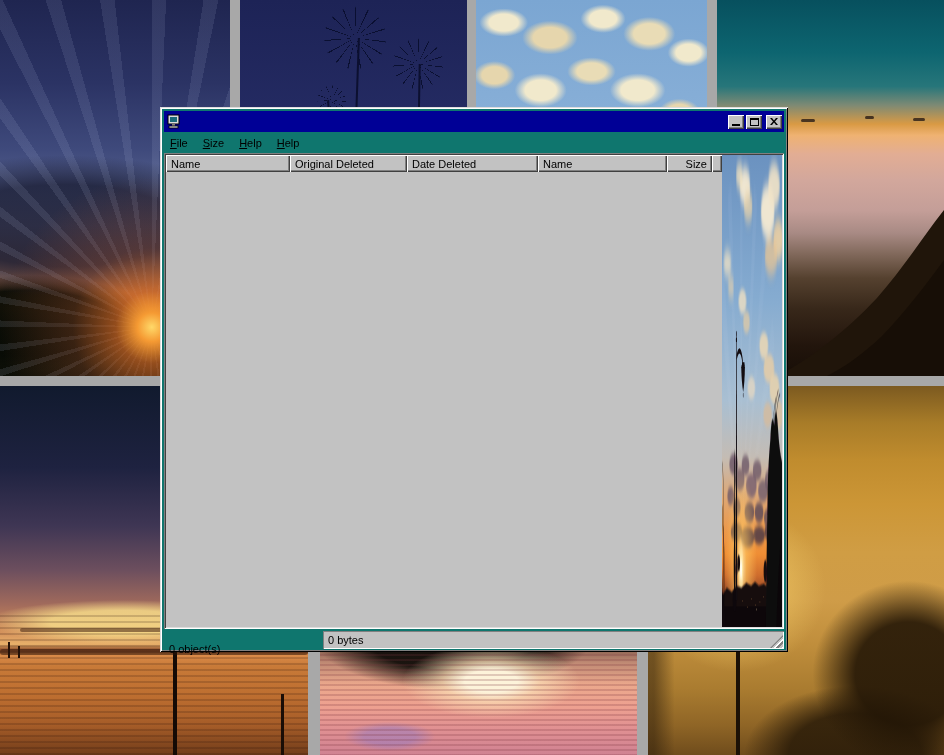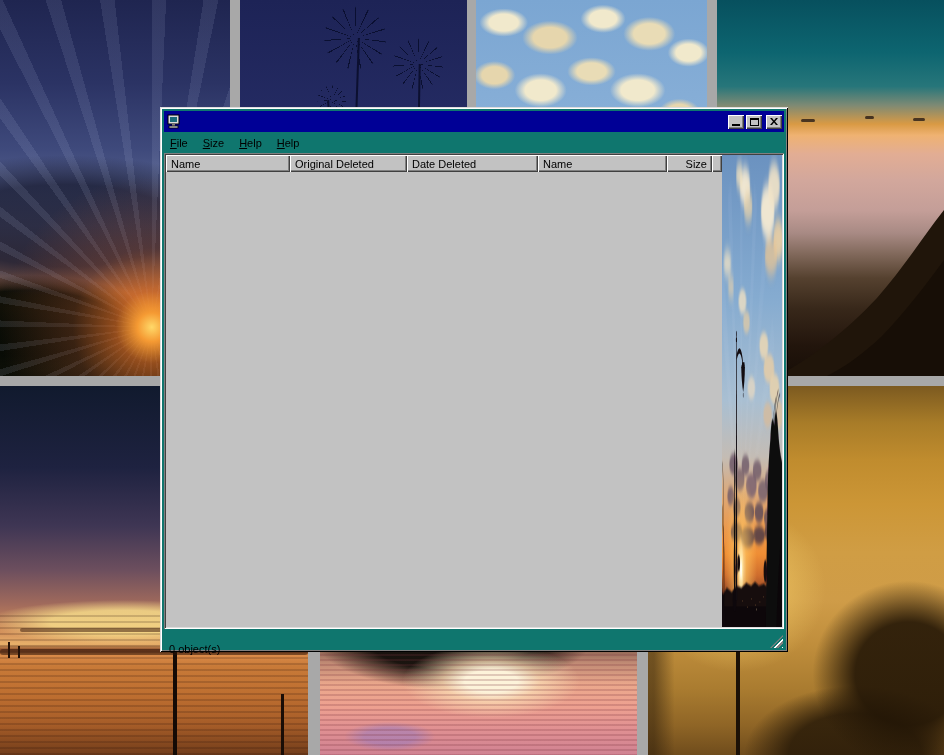--- a/index.html
+++ b/index.html
@@ -367,17 +367,18 @@
             <path d="M198,206 Q217,197 236,206 Q233,222 218,230 Q203,222 198,206 Z" stroke="none"></path>
             <rect x="206" y="201" width="26" height="4" rx="2" stroke="none"></rect>
             <circle cx="218" cy="233" r="2.5" stroke="none"></circle>
           </g>
         </svg>
       </div>
     </div>
 
     <div class="statusbar">
       <div class="spanel sp1">0 object(s)</div>
+      <div class="spanel sp2">0 bytes</div>
       <div class="grip"></div>
     </div>
 
   </div>
 </div>
 
 </body></html>

